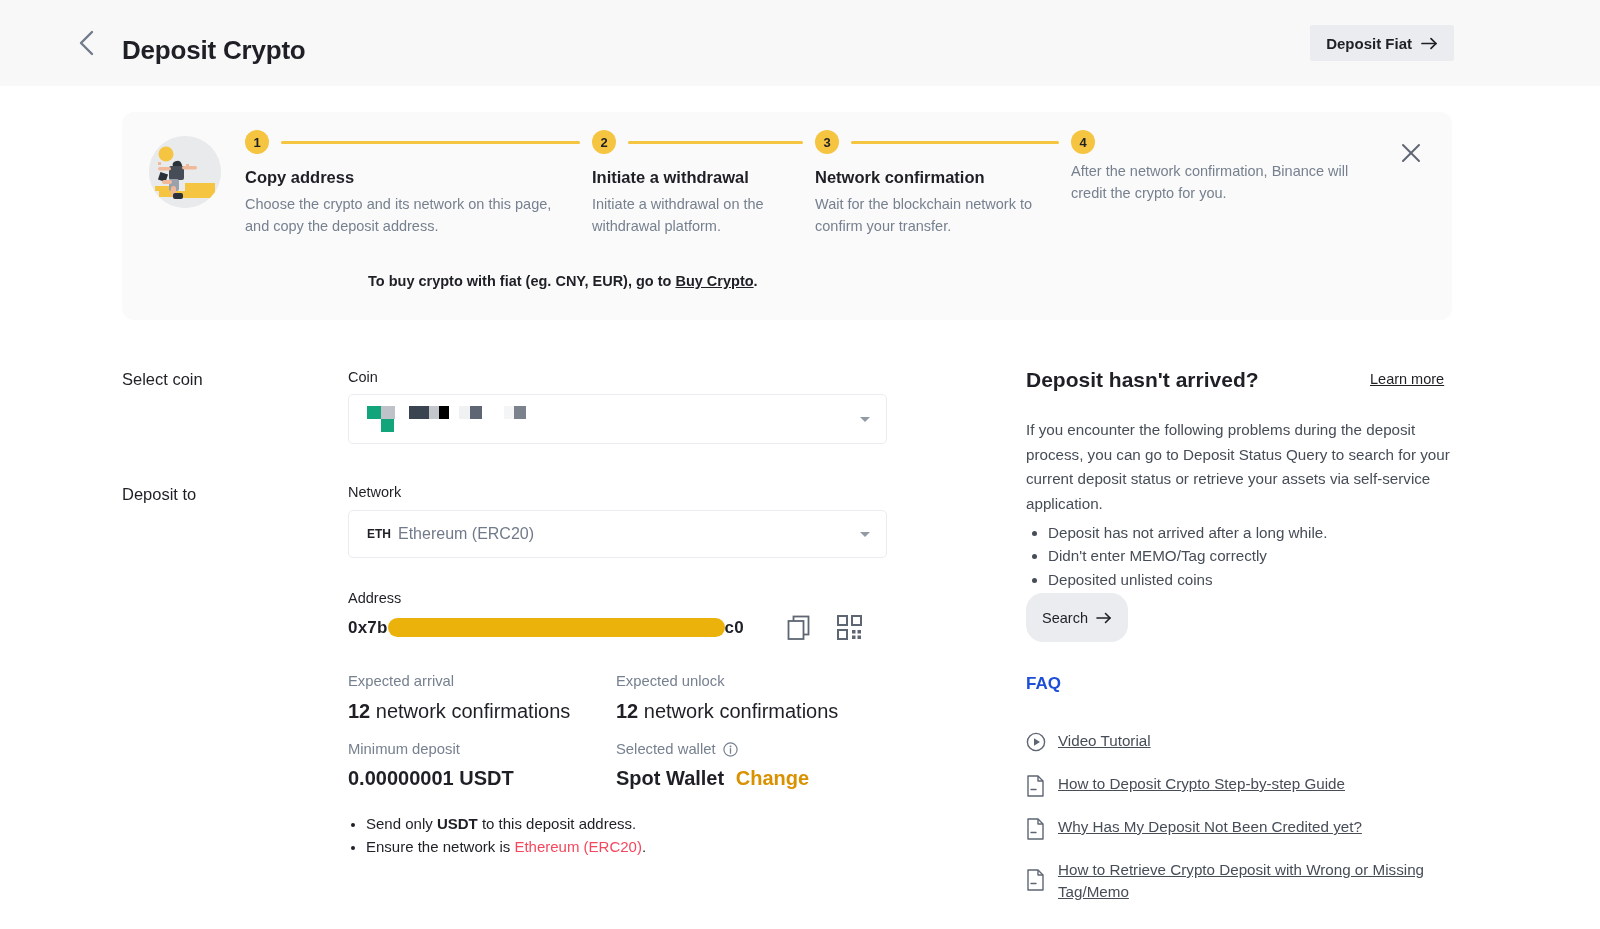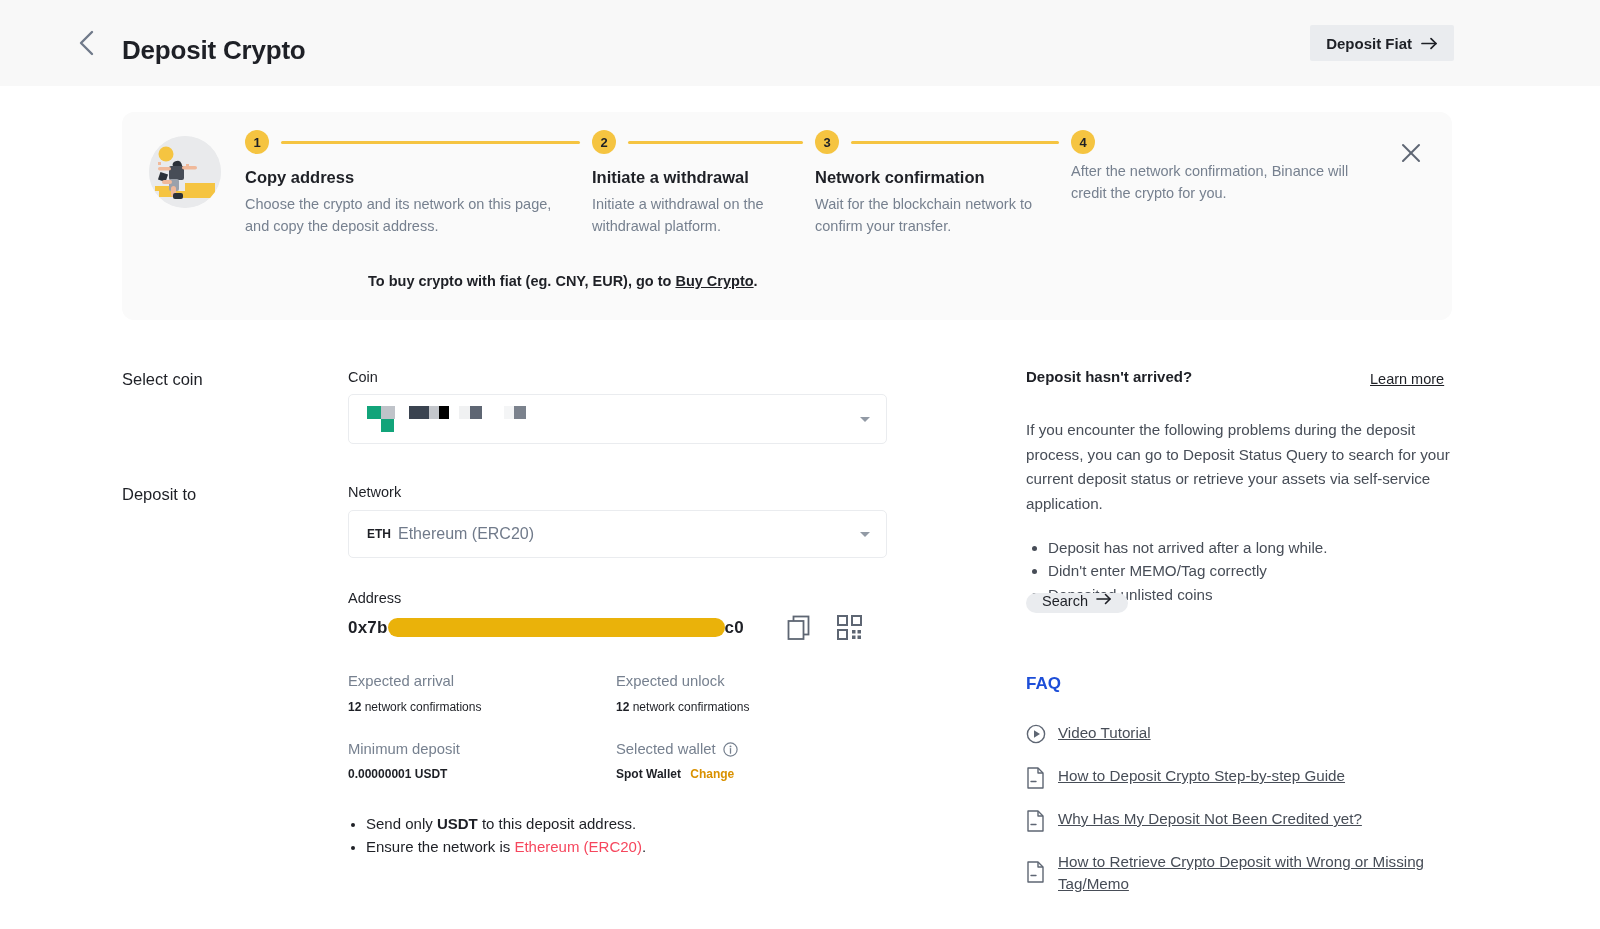--- a/index.html
+++ b/index.html
@@ -127,60 +127,60 @@
   .addr-txt { font-size: 17px; font-weight: bold; color: #1e2026; letter-spacing: 0.2px; }
   .addr-bar {
     display: inline-block; height: 19px; width: 337px;
     background: #eab20a; border-radius: 10px;
     vertical-align: middle;
   }
   .icon-btn { margin-left: 0; cursor: pointer; display: flex; align-items: center; }
 
   
   .info-k { position: absolute; font-size: 14.8px; color: #76808f; }
-  .info-v { position: absolute; font-size: 12px; color: #1e2026; }
+  .info-v { position: absolute; font-size: 20px; color: #1e2026; }
   .info-v b { font-weight: bold; }
 
   .bullets { position: absolute; left: 348px; top: 813px; }
   .bullets li {
     font-size: 15px; color: #1e2026; line-height: 1.52;
     margin-left: 18px; list-style: disc;
   }
   .bullets li::marker { color: #1e2026; font-size: 13px; }
   .red { color: #f6465d; }
   .rc-title {
     position: absolute; left: 1026px; top: 368px;
-    font-size: 15px; font-weight: bold; color: #1e2026;
+    font-size: 21px; font-weight: bold; color: #1e2026;
   }
   .learn-more {
     position: absolute; left: 1370px; top: 371px;
     font-size: 14.5px; color: #1e2026; text-decoration: underline; cursor: pointer;
   }
   .rc-body {
     position: absolute; left: 1026px; top: 418px; width: 428px;
     font-size: 15.2px; line-height: 1.62; color: #474d57;
   }
-  .rc-list { margin-top: 19px; }
+  .rc-list { margin-top: 4px; }
   .rc-list li { margin-left: 22px; list-style: disc; font-size: 15.2px; line-height: 1.57; color: #474d57; }
   .search-btn {
     position: absolute; left: 1026px; top: 593px;
-    height: 20px; padding: 0 16px;
+    height: 49px; padding: 0 16px;
     background: #eaecef; border: none; border-radius: 17px;
-    display: flex; align-items: flex-start; gap: 8px;
+    display: flex; align-items: center; gap: 8px;
     font-family: "Liberation Sans", sans-serif;
     font-size: 14.5px; color: #1e2026; cursor: pointer;
   }
   .faq-title {
     position: absolute; left: 1026px; top: 674px;
     font-size: 17px; font-weight: bold; color: #1d4ed8;
   }
   .faq-list { position: absolute; left: 1026px; top: 722px; width: 430px; }
   .faq-item {
     display: flex; align-items: flex-start; gap: 12px;
-    margin-bottom: 19px; cursor: pointer;
+    margin-bottom: 19px; cursor: pointer; margin-top: 8px;
   }
   .faq-ico { flex: none; width: 20px; height: 22px; margin-top: 2px; }
   .faq-txt {
     font-size: 15.2px; line-height: 1.42; color: #474d57;
     text-decoration: underline;
   }
 </style>
 </head>
 <body>
 

